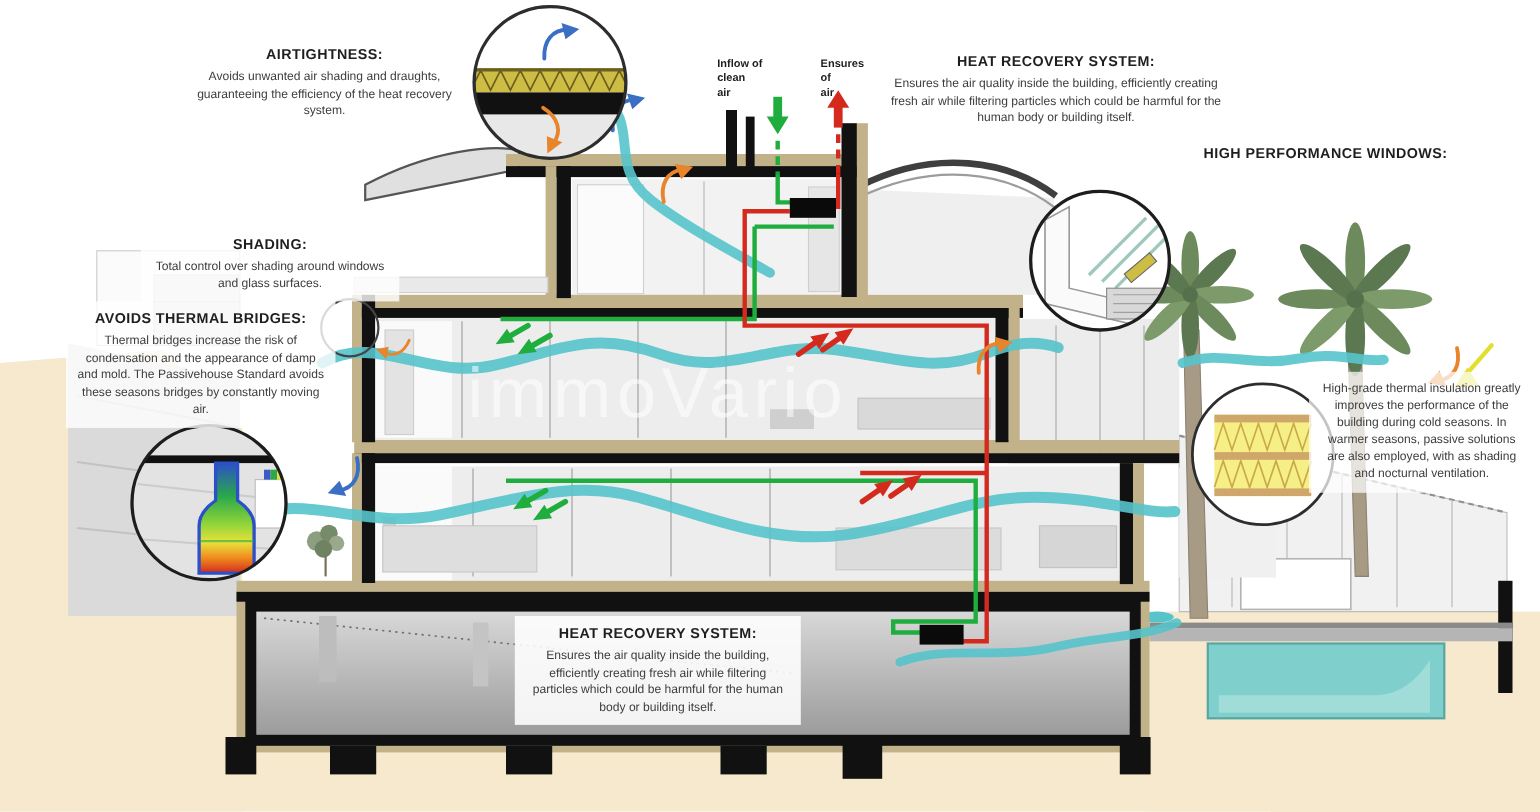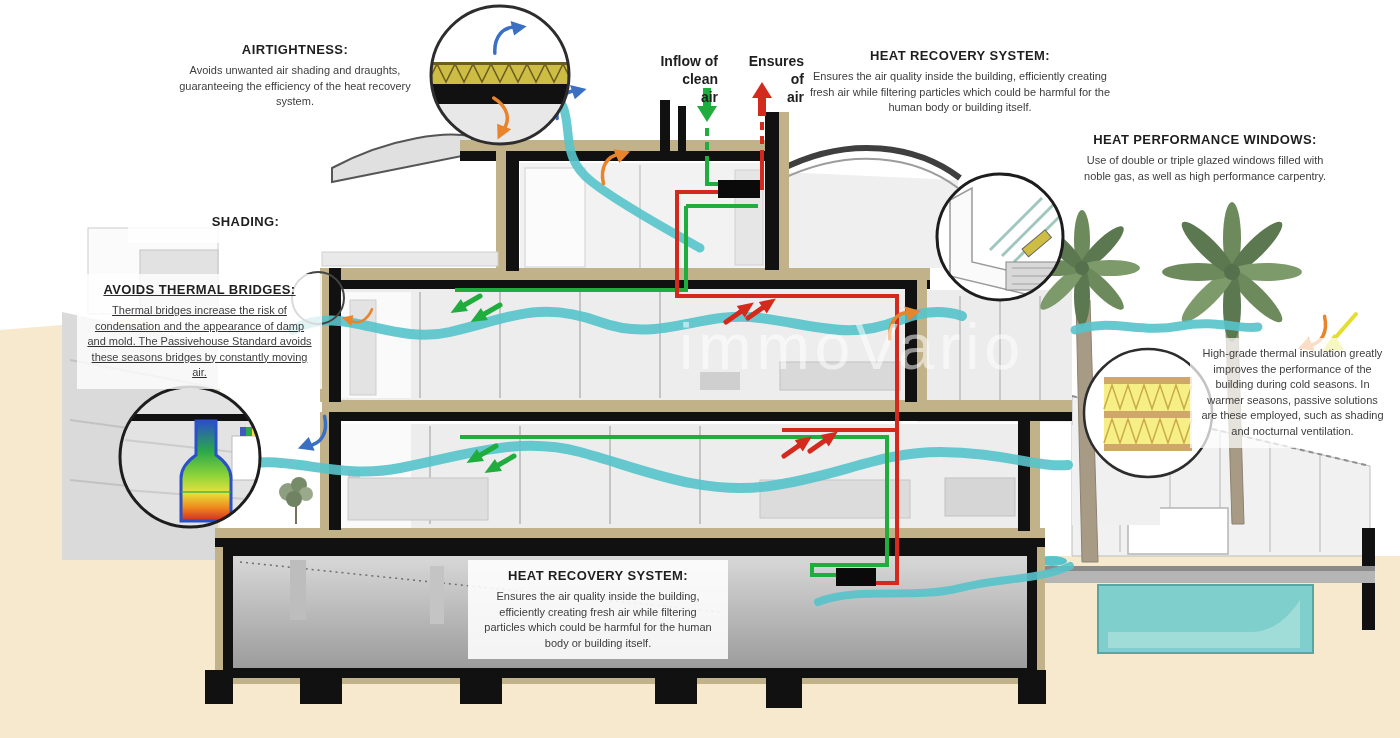--- a/index.html
+++ b/index.html
@@ -3,22 +3,22 @@
 <meta charset="utf-8">
 <style>
   html,body{margin:0;padding:0;}
   body{width:1400px;height:738px;font-family:"Liberation Sans",sans-serif;}
   .stage{position:relative;width:1400px;height:738px;background:#ffffff;overflow:hidden;}
   .stage svg{position:absolute;left:0;top:0;}
   .callout{position:absolute;text-align:center;color:#2f2f2f;z-index:20;}
   .callout .t{display:block;font-weight:bold;font-size:13px;letter-spacing:.4px;color:#1e1e1e;margin-bottom:6px;white-space:pre-line;}
   .callout .b{display:block;font-size:11px;line-height:1.42;color:#3d3d3d;}
   .bg{background:rgba(255,255,255,.8);padding:8px 10px;}
-  .flow-label{position:absolute;font-size:14px;font-weight:bold;text-align:right;white-space:pre-line;line-height:1.3;color:#1e1e1e;z-index:20;}
-  .watermark{position:absolute;left:425px;top:310px;width:600px;text-align:right;font-size:64px;letter-spacing:5px;color:rgba(255,255,255,.55);z-index:15;pointer-events:none;}
+  .flow-label{position:absolute;font-size:10px;font-weight:bold;text-align:left;white-space:pre-line;line-height:1.3;color:#1e1e1e;z-index:20;}
+  .watermark{position:absolute;left:425px;top:320px;width:600px;text-align:left;font-size:64px;letter-spacing:5px;color:rgba(255,255,255,.55);z-index:15;pointer-events:none;}
 </style>
 </head>
 <body>
 
 <div class="stage">
 
 <svg width="1400" height="738" viewBox="0 0 1400 738">
   <defs>
     <clipPath id="clipC1">
           <circle cx="500" cy="75" r="69"></circle>
@@ -378,35 +378,35 @@
 <div class="flow-label" style="left:746px;top:52px;width:58px;">Ensures
 of
 air</div>
 
 <div class="callout" style="left:805px;top:48px;width:310px;">
   <span class="t">HEAT RECOVERY SYSTEM:</span>
   <span class="b">Ensures the air quality inside the building, efficiently creating fresh air while filtering particles which could be harmful for the human body or building itself.</span>
 </div>
 
 <div class="callout" style="left:1080px;top:132px;width:250px;">
-  <span class="t">HEAT PERFORMANCE WINDOWS:</span>
-  <span class="b">Use of double or triple glazed windows filled with noble gas, as well as high performance carpentry.</span>
+  <span class="t">HIGH PERFORMANCE WINDOWS:</span>
 </div>
 
 <div class="callout bg" style="left:128px;top:206px;width:215px;">
   <span class="t">SHADING:</span>
-</div>
-
-<div class="callout bg" style="left:77px;top:274px;width:225px;text-decoration:underline;">
+  <span class="b">Total control over shading around windows and glass surfaces.</span>
+</div>
+
+<div class="callout bg" style="left:60px;top:274px;width:225px;">
   <span class="t">AVOIDS THERMAL BRIDGES:</span>
   <span class="b">Thermal bridges increase the risk of condensation and the appearance of damp and mold. The Passivehouse Standard avoids these seasons bridges by constantly moving air.</span>
 </div>
 
 <div class="callout bg" style="left:1190px;top:338px;width:185px;background:rgba(255,255,255,.72);">
-  <span class="b">High-grade thermal insulation greatly improves the performance of the building during cold seasons. In warmer seasons, passive solutions are these employed, such as shading and nocturnal ventilation.</span>
+  <span class="b">High-grade thermal insulation greatly improves the performance of the building during cold seasons. In warmer seasons, passive solutions are also employed, with as shading and nocturnal ventilation.</span>
 </div>
 
 <div class="callout bg" style="left:468px;top:560px;width:240px;background:rgba(255,255,255,.88);">
   <span class="t">HEAT RECOVERY SYSTEM:</span>
   <span class="b">Ensures the air quality inside the building, efficiently creating fresh air while filtering particles which could be harmful for the human body or building itself.</span>
 </div>
 
 </div>
 
 </body></html>

